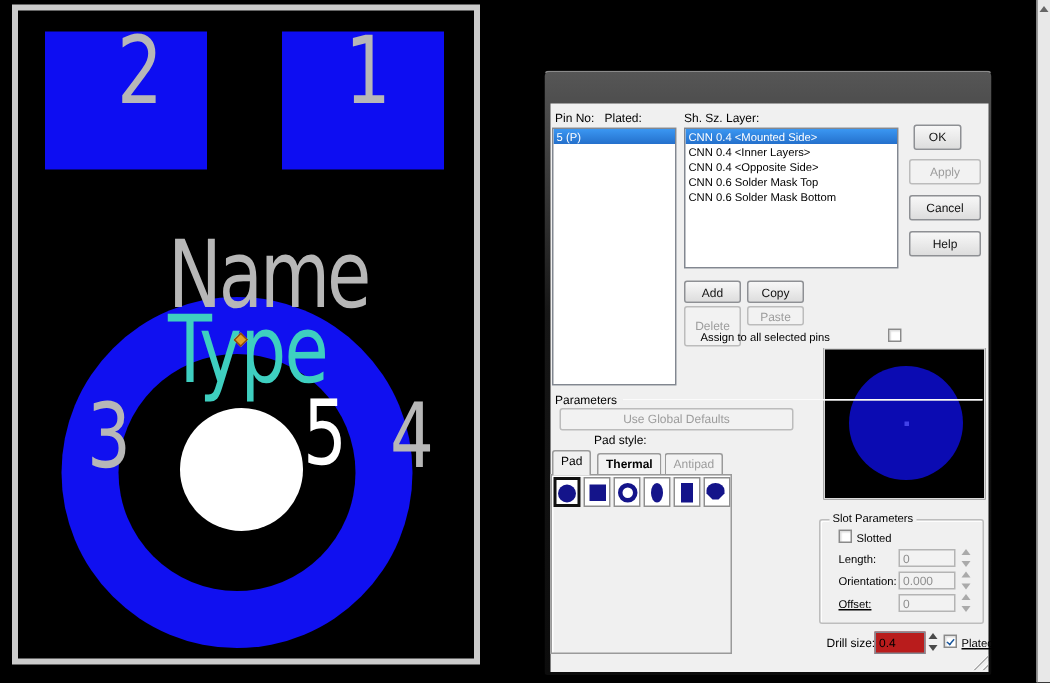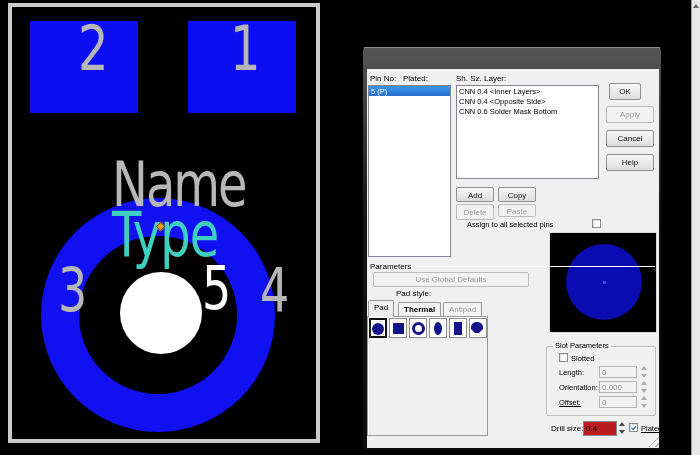--- a/index.html
+++ b/index.html
@@ -158,33 +158,35 @@
 
       <span class="lbl" style="left:3px; top:5px;">Pin No:</span>
       <span class="lbl" style="left:36px; top:5px;">Plated:</span>
       <span class="lbl" style="left:89px; top:5px;">Sh. Sz. Layer:</span>
 
       <div class="listbox" style="left:1px; top:16px; width:83px; height:172px;">
         <div class="lb-row sel">5 (P)</div>
       </div>
 
       <div class="listbox" style="left:89px; top:16px; width:143px; height:94px;">
+        <div class="lb-row sel">CNN 0.4 &lt;Mounted Side&gt;</div>
         <div class="lb-row">CNN 0.4 &lt;Inner Layers&gt;</div>
         <div class="lb-row">CNN 0.4 &lt;Opposite Side&gt;</div>
+        <div class="lb-row">CNN 0.6 Solder Mask Top</div>
         <div class="lb-row">CNN 0.6 Solder Mask Bottom</div>
       </div>
 
       <button class="btn" style="left:242px; top:14px; width:32px; height:17px;">OK</button>
       <button class="btn dis" style="left:239px; top:37px; width:48px; height:17px;">Apply</button>
       <button class="btn" style="left:239px; top:61px; width:48px; height:17px;">Cancel</button>
       <button class="btn" style="left:239px; top:85px; width:48px; height:17px;">Help</button>
 
       <button class="btn" style="left:89px; top:118px; width:38px; height:15px;">Add</button>
       <button class="btn" style="left:131px; top:118px; width:38px; height:15px;">Copy</button>
-      <button class="btn small dis" style="left:89px; top:135px; width:38px; height:16px;">Delete</button>
+      <button class="btn small dis" style="left:89px; top:135px; width:38px; height:27px;">Delete</button>
       <button class="btn small dis" style="left:131px; top:135px; width:38px; height:13px;">Paste</button>
 
       <span class="lbl-s" style="left:100px; top:151px; width:120px; ">Assign to all selected pins</span>
       <span class="cb" style="left:225px; top:150px;"></span>
       <span class="lbl-s" style="left:240px; top:134px; width:48px; text-align:right;margin-top:40px;">Preview:</span>
 
       <div class="preview">
         <div class="pv-circle"></div>
         <div class="pv-dot"></div>
       </div>

